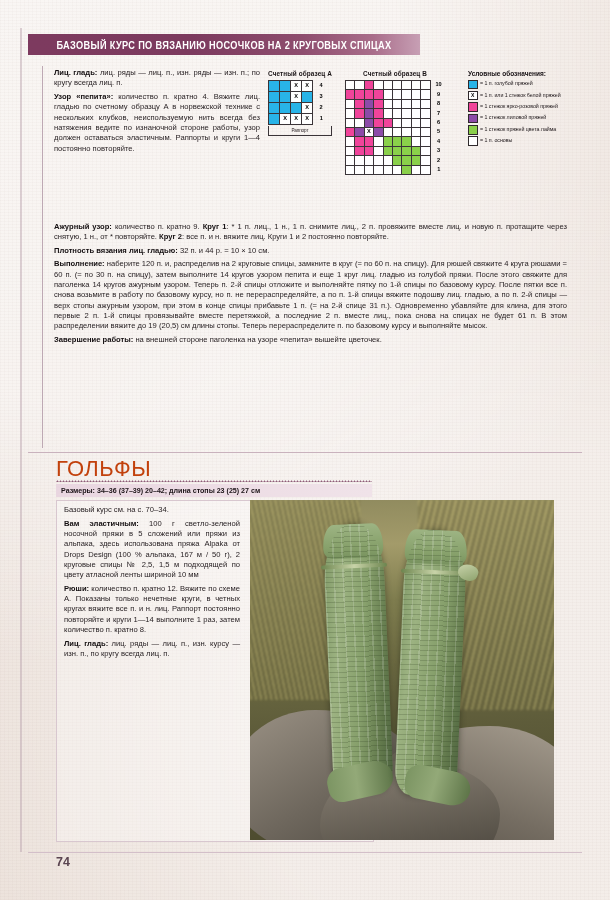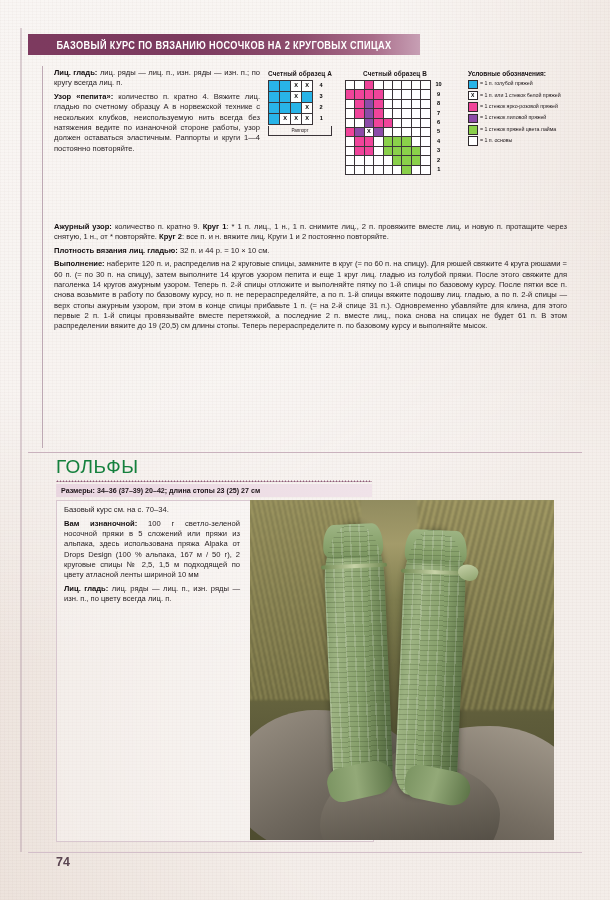--- a/index.html
+++ b/index.html
@@ -90,21 +90,21 @@
   .ltext{font-size:5.3px;color:#1d1619;line-height:1.12;letter-spacing:-.05px;}
 
   
   .sep{
     position:absolute;left:28px;top:452px;width:554px;height:1px;background:#c9b2bd;
   }
 
   
   .sect-title{
     position:absolute;left:56px;top:456px;
-    font-size:19px;color:#15803d;letter-spacing:.4px;font-weight:normal;
+    font-size:22px;color:#c2410c;letter-spacing:.4px;font-weight:normal;
     font-family:"Liberation Sans", sans-serif;
   }
   .dotline{
     position:absolute;left:56px;top:480px;width:316px;height:2px;
     background-image:radial-gradient(circle, #8d5c77 0.9px, rgba(0,0,0,0) 1.1px);
     background-size:3px 3px;background-repeat:repeat-x;
   }
   .sizes{
     position:absolute;left:56px;top:484px;width:316px;height:13px;
     background:linear-gradient(90deg,#e9d6e0 0%,#edddE5 55%,#f0e3e9 100%);
@@ -429,36 +429,38 @@
       </div>
     </div>
 </div>
 
 <div class="wide-text">
   <p class="p">
     <b>Ажурный узор:</b><span> количество п. кратно 9. </span><b>Круг 1</b><span>: * 1 п. лиц., 1 н., 1 п. снимите лиц., 2 п. провяжите вместе лиц. и новую п. протащите через снятую, 1 н., от * повторяйте. </span><b>Круг 2</b><span>: все п. и н. вяжите лиц. Круги 1 и 2 постоянно повторяйте.</span>
   </p>
   <p class="p"><b>Плотность вязания лиц. гладью:</b><span> 32 п. и 44 р. = 10 × 10 см.</span></p>
   <p class="p"><b>Выполнение:</b><span> наберите 120 п. и, распределив на 2 круговые спицы, замкните в круг (= по 60 п. на спицу). Для рюшей свяжите 4 круга рюшами = 60 п. (= по 30 п. на спицу), затем выполните 14 кругов узором пепита и еще 1 круг лиц. гладью из голубой пряжи. После этого свяжите для паголенка 14 кругов ажурным узором. Теперь п. 2-й спицы отложите и выполняйте пятку по 1-й спицы по базовому курсу. После пятки все п. снова возьмите в работу по базовому курсу, но п. не перераспределяйте, а по п. 1-й спицы вяжите подошву лиц. гладью, а по п. 2-й спицы — верх стопы ажурным узором, при этом в конце спицы прибавьте 1 п. (= на 2-й спице 31 п.). Одновременно убавляйте для клина, для этого первые 2 п. 1-й спицы провязывайте вместе перетяжкой, а последние 2 п. вместе лиц., пока снова на спицах не будет 61 п. В этом распределении вяжите до 19 (20,5) см длины стопы. Теперь перераспределите п. по базовому курсу и выполняйте мысок.</span></p>
+  <p class="p"><b>Завершение работы:</b><span> на внешней стороне паголенка на узоре «пепита» вышейте цветочек.</span></p>
 </div>
 
 <div class="sep"></div>
 
 <div class="sect-title">ГОЛЬФЫ</div>
 <div class="dotline"></div>
 <div class="sizes">
   <span>Размеры: 34–36 (37–39) 20–42; длина стопы 23 (25) 27 см</span>
 </div>
 
 <div class="lower-box"></div>
 
 <div class="lower-text">
   <p class="p"><b></b><span>Базовый курс см. на с. 70–34.</span></p>
-  <p class="p"><b>Вам изнаночной:</b><span> 100 г светло-зеленой носочной пряжи в 5 сложений или пряжи из альпака, здесь использована пряжа Alpaka от Drops Design (100 % альпака, 167 м / 50 г), 2 круговые спицы № 2,5, 1,5 м подходящей по цвету атласной ленты шириной 10 мм</span></p>
-  <p class="p"><b>Лиц. гладь:</b><span> лиц. ряды — лиц. п., изн. ряды — изн. п., по цвету всегда лиц. п.</span></p>
+  <p class="p"><b>Вам эластичным:</b><span> 100 г светло-зеленой носочной пряжи в 5 сложений или пряжи из альпака, здесь использована пряжа Alpaka от Drops Design (100 % альпака, 167 м / 50 г), 2 круговые спицы № 2,5, 1,5 м подходящей по цвету атласной ленты шириной 10 мм</span></p>
+  <p class="p"><b>Рюши:</b><span> количество п. кратно 12. Вяжите по схеме А. Показаны только нечетные круги, в четных кругах вяжите все п. и н. лиц. Раппорт постоянно повторяйте и круги 1—14 выполните 1 раз, затем количество п. кратно 8.</span></p>
+  <p class="p"><b>Лиц. гладь:</b><span> лиц. ряды — лиц. п., изн. курсу — изн. п., по кругу всегда лиц. п.</span></p>
 </div>
 
 <div class="photo">
   <div class="sky"></div>
   <div class="grassL"></div>
   <div class="grassR"></div>
   <div class="rock1"></div>
   <div class="rock2"></div>
   <div class="rock3"></div>
 

